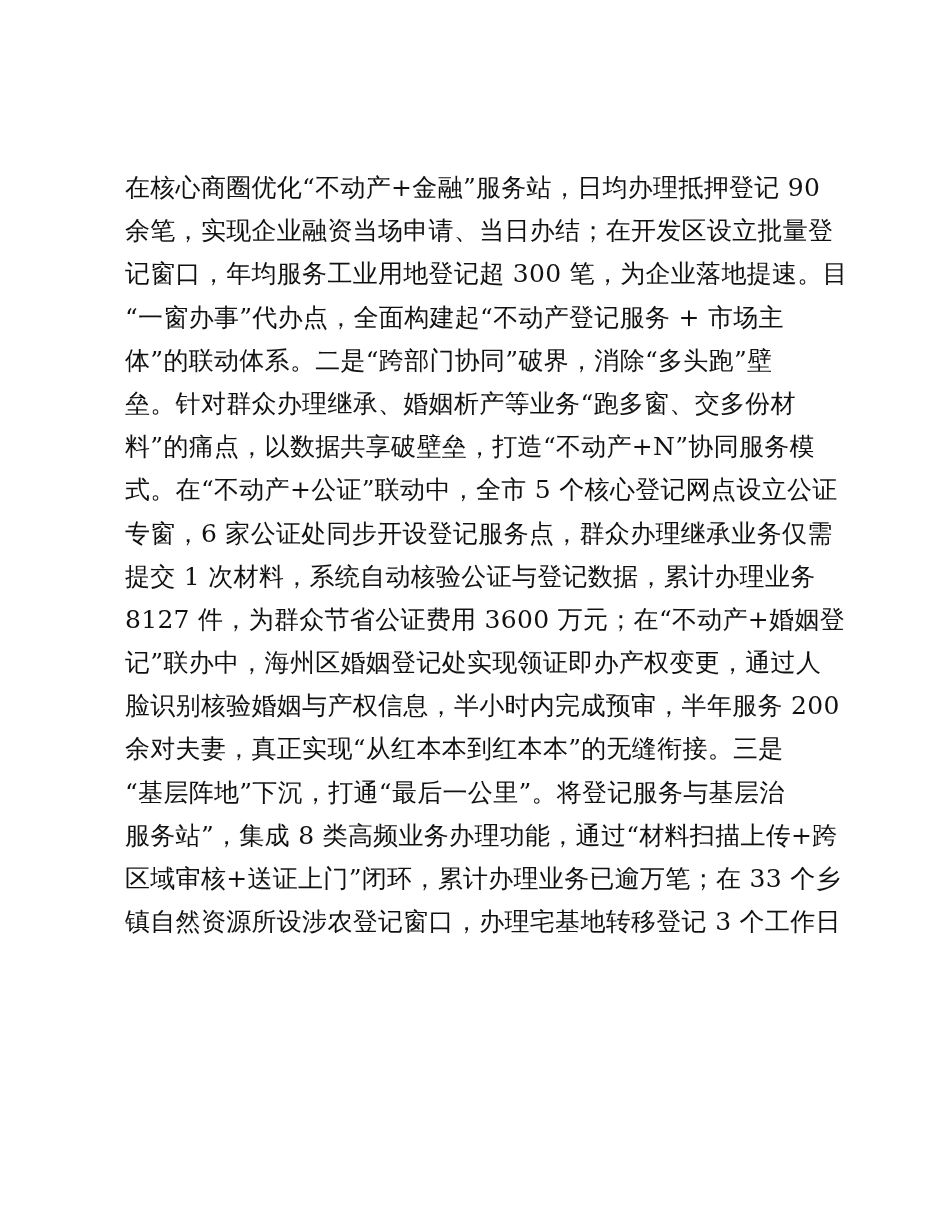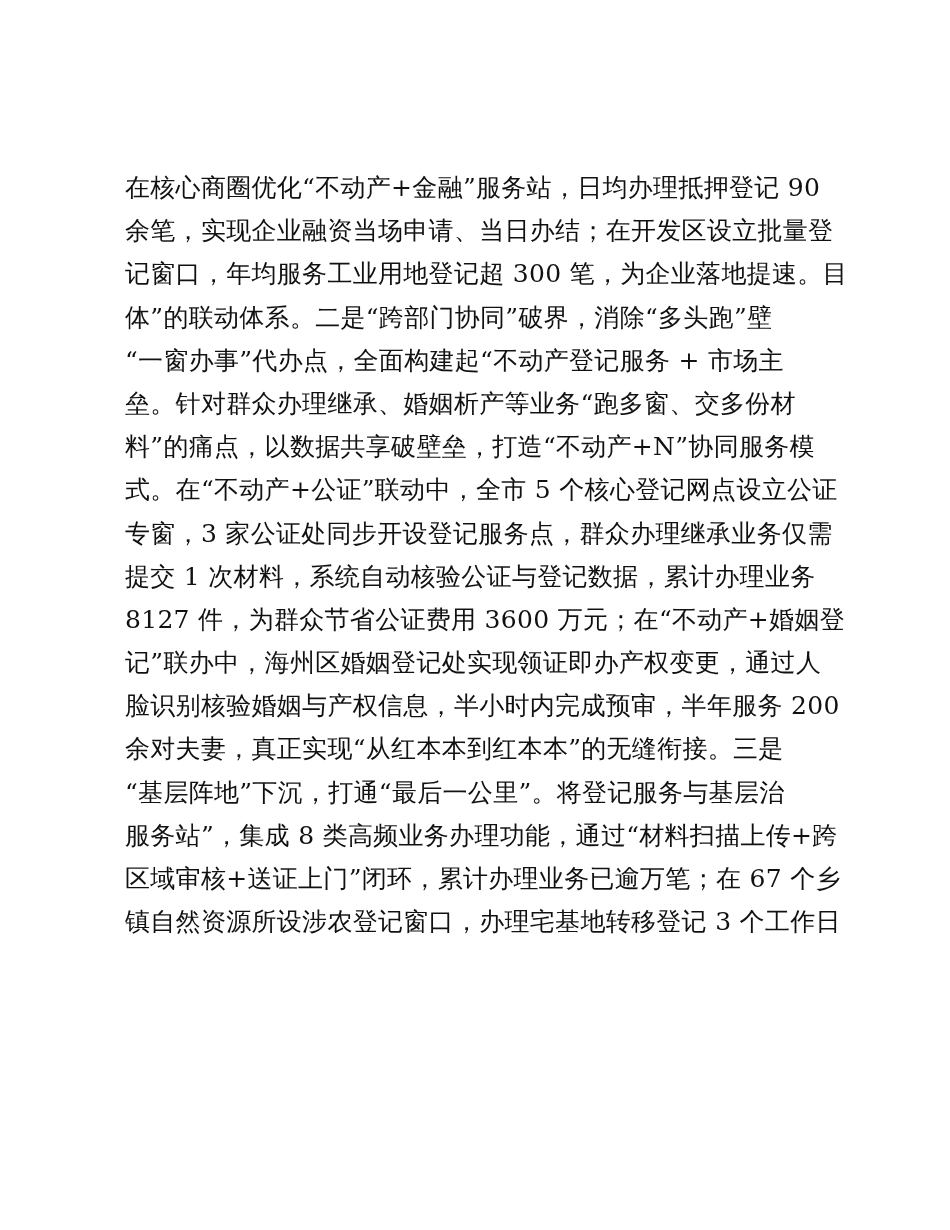--- a/index.html
+++ b/index.html
@@ -41,29 +41,29 @@
     }
   </style>
 </head>
 <body>
 
 <div class="page">
   <div class="body-text">
     <span class="line">在核心商圈优化“不动产+金融”服务站，日均办理抵押登记 90</span>
     <span class="line">余笔，实现企业融资当场申请、当日办结；在开发区设立批量登</span>
     <span class="line">记窗口，年均服务工业用地登记超 300 笔，为企业落地提速。目</span>
+    <span class="line">“一窗办事”代办点，全面构建起“不动产登记服务 + 市场主</span>
     <span class="line">体”的联动体系。二是“跨部门协同”破界，消除“多头跑”壁</span>
-    <span class="line">“一窗办事”代办点，全面构建起“不动产登记服务 + 市场主</span>
     <span class="line">垒。针对群众办理继承、婚姻析产等业务“跑多窗、交多份材</span>
     <span class="line">料”的痛点，以数据共享破壁垒，打造“不动产+N”协同服务模</span>
     <span class="line">式。在“不动产+公证”联动中，全市 5 个核心登记网点设立公证</span>
-    <span class="line">专窗，3 家公证处同步开设登记服务点，群众办理继承业务仅需</span>
+    <span class="line">专窗，6 家公证处同步开设登记服务点，群众办理继承业务仅需</span>
     <span class="line">提交 1 次材料，系统自动核验公证与登记数据，累计办理业务</span>
     <span class="line">8127 件，为群众节省公证费用 3600 万元；在“不动产+婚姻登</span>
     <span class="line">记”联办中，海州区婚姻登记处实现领证即办产权变更，通过人</span>
     <span class="line">脸识别核验婚姻与产权信息，半小时内完成预审，半年服务 200</span>
     <span class="line">余对夫妻，真正实现“从红本本到红本本”的无缝衔接。三是</span>
     <span class="line">“基层阵地”下沉，打通“最后一公里”。将登记服务与基层治</span>
     <span class="line">服务站”，集成 8 类高频业务办理功能，通过“材料扫描上传+跨</span>
-    <span class="line">区域审核+送证上门”闭环，累计办理业务已逾万笔；在 67 个乡</span>
+    <span class="line">区域审核+送证上门”闭环，累计办理业务已逾万笔；在 33 个乡</span>
     <span class="line">镇自然资源所设涉农登记窗口，办理宅基地转移登记 3 个工作日</span>
   </div>
 </div>
 
 </body></html>

